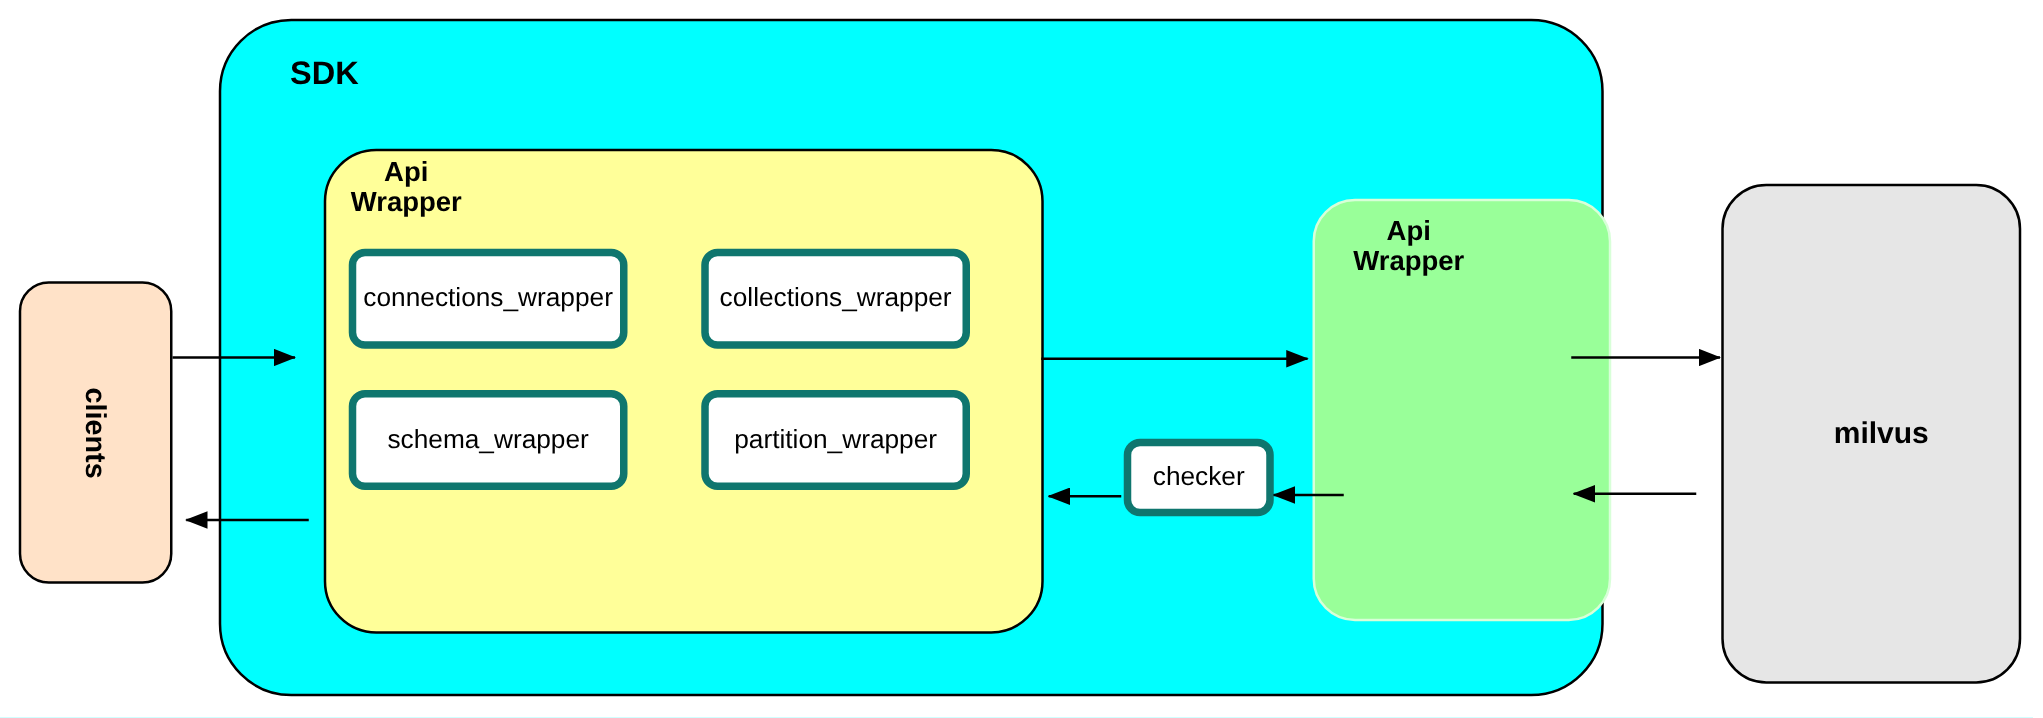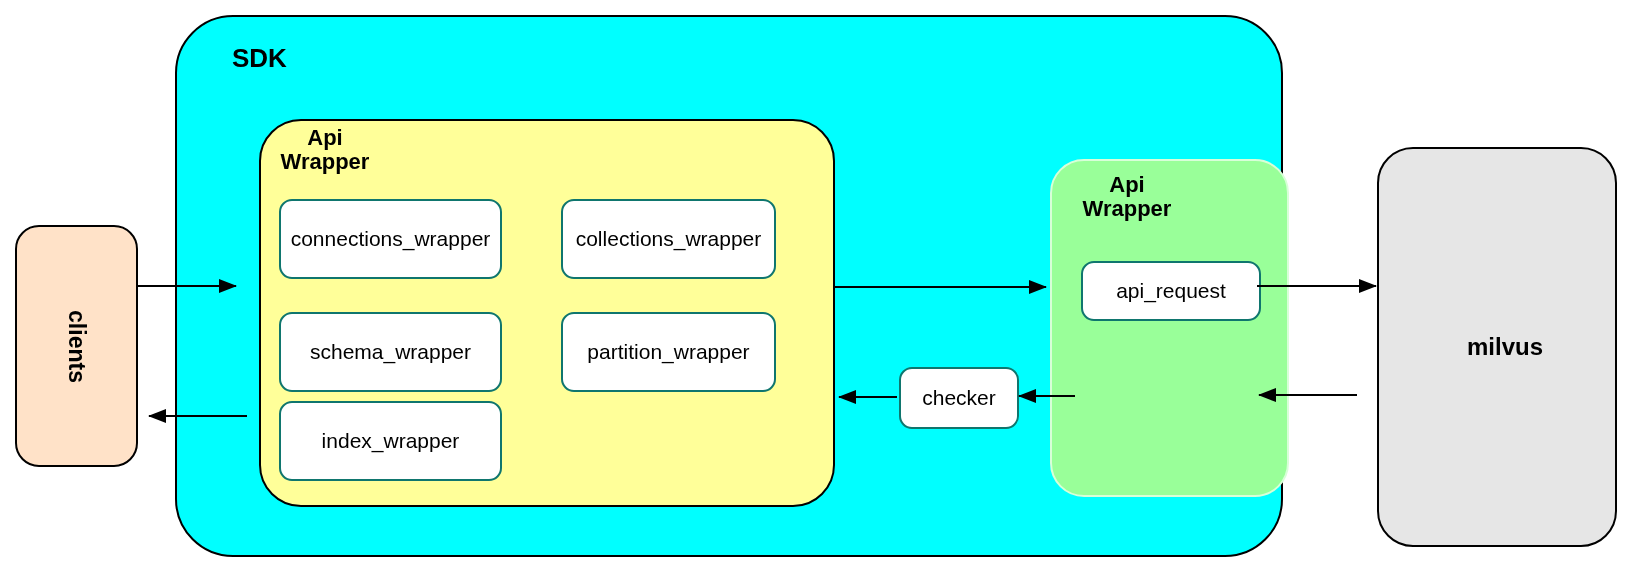--- a/index.html
+++ b/index.html
@@ -15,24 +15,24 @@
   .shape { border:2px solid #000000; }
   
   .sdk      { left:175px; top:15px;  width:1108px; height:542px; background:#00ffff; border-radius:58px; }
   .clients  { left:15px;  top:225px; width:123px;  height:242px; background:#ffe2c8; border-radius:24px;
               display:flex; align-items:center; justify-content:center; }
   .milvus   { left:1377px; top:147px; width:240px; height:400px; background:#e6e6e6; border-radius:36px;
               display:flex; align-items:center; justify-content:center;padding-left:16px; }
   .wrapper  { left:82px;  top:102px; width:576px;  height:388px; background:#ffff99; border-radius:42px; }
   .gateway  { left:873px; top:142px; width:239px;  height:338px; background:#99ff99; border-radius:34px;
               border:2px solid #d8ffd8; }
-  .checker  { left:722px; top:350px; width:120px;  height:62px; }
+  .checker  { left:722px; top:334px; width:120px;  height:62px; }
   
   .wnode {
-    background:#ffffff; border:2px solid #0f766e; border-radius:13px;
+    background:#ffffff; border:6px solid #0f766e; border-radius:13px;
     display:flex; align-items:center; justify-content:center;
     font-size:21px; line-height:1.1; text-align:center;
   }
   .w-col1 { left:18px;  width:223px; }
   .w-col2 { left:300px; width:215px; }
   .w-row1 { top:78px;  height:80px; }
   .w-row2 { top:191px; height:80px; }
   .w-row3 { top:280px; height:80px; }
   .gw-req  { left:29px; top:100px; width:180px; height:60px; }
   .gw-resp { left:27px; top:211px; width:180px; height:59px; }
@@ -69,36 +69,30 @@
       </div>
       <div class="abs wnode w-col2 w-row1">
         <span>collections_wrapper</span>
       </div>
       <div class="abs wnode w-col1 w-row2">
         <span>schema_wrapper</span>
       </div>
       <div class="abs wnode w-col2 w-row2">
         <span>partition_wrapper</span>
       </div>
-      <div class="abs wnode w-col1 w-row3">
-        <span>index_wrapper</span>
-      </div>
     </div>
 
     <div class="abs wnode checker">
       <span>checker</span>
     </div>
 
     <div class="abs gateway">
       <div class="lbl gateway-lbl">
         <div>Api</div>
         <div>Wrapper</div>
-      </div>
-      <div class="abs wnode gw-req">
-        <span>api_request</span>
       </div>
     </div>
   </div>
 
   <div class="abs shape milvus">
     <span class="lbl milvus-lbl" style="position:static">milvus</span>
   </div>
 
   <svg class="arrows" viewBox="0 0 1634 574" xmlns="http://www.w3.org/2000/svg">
     <defs>

